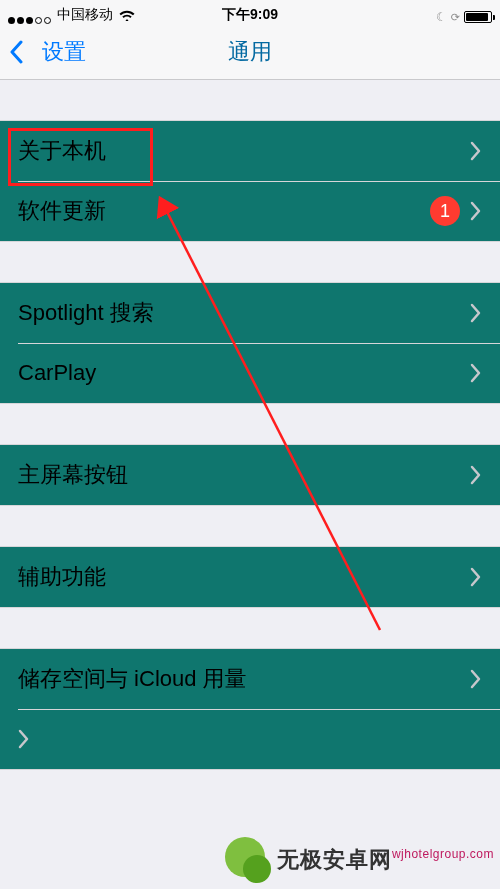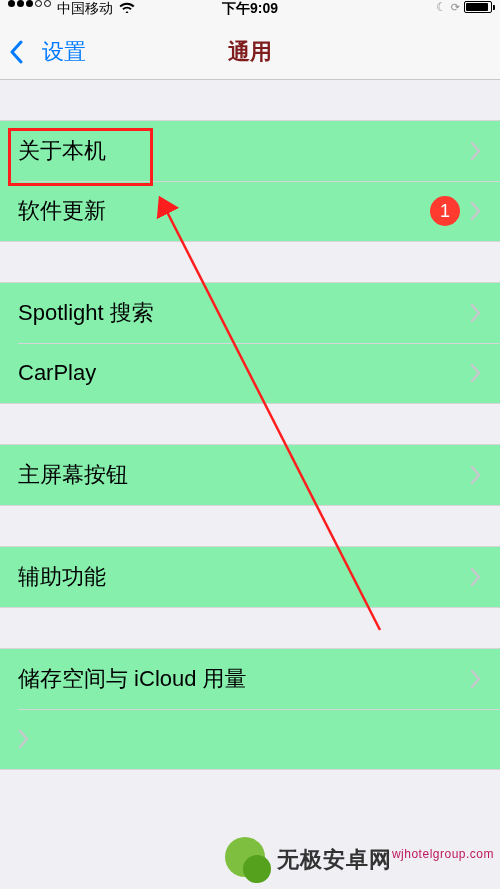--- a/index.html
+++ b/index.html
@@ -7,21 +7,21 @@
       width: 500px;
       height: 889px;
       background: #efeff4;
       position: relative;
       overflow: hidden;
     }
     .statusbar {
       height: 24px;
       background: #f7f7f8;
       display: flex;
-      align-items: flex-start;
+      align-items: flex-end;
       padding: 0 8px;
       font-size: 14px;
       font-weight: 500;
       color: #000;
       position: relative;
     }
     .signal-dots { display: flex; gap: 2px; align-items: center; margin-right: 6px; }
     .dot { width: 7px; height: 7px; border-radius: 50%; background: #000; }
     .dot.empty { background: none; border: 1px solid #000; }
     .carrier { font-size: 14px; }
@@ -38,23 +38,23 @@
       height: 56px;
       background: #f7f7f8;
       border-bottom: 1px solid #c9c9cc;
       display: flex;
       align-items: center;
       position: relative;
       padding: 0 8px;
     }
     .back { display: flex; align-items: center; color: #007aff; font-size: 22px; gap: 18px; }
     .back-chevron svg { display: block; }
-    .nav-title { position: absolute; left: 50%; transform: translateX(-50%); font-size: 22px; font-weight: 700; color: #7f1d1d; }
-
-    .group { margin-top: 40px; background: #86efac; border-top: 1px solid #d6d6d9; border-bottom: 1px solid #d6d6d9; }
+    .nav-title { position: absolute; left: 50%; transform: translateX(-50%); font-size: 22px; font-weight: 400; color: #0369a1; }
+
+    .group { margin-top: 40px; background: #0f766e; border-top: 1px solid #d6d6d9; border-bottom: 1px solid #d6d6d9; }
     .group.first { margin-top: 40px; }
     .row {
       display: flex;
       align-items: center;
       height: 60px;
       padding: 0 18px 0 18px;
       position: relative;
       font-size: 22px;
       color: #000;
     }

